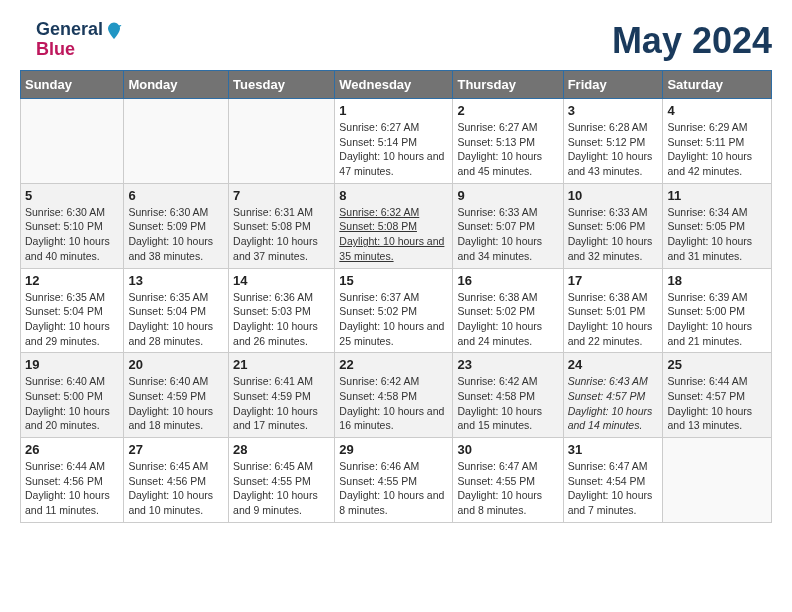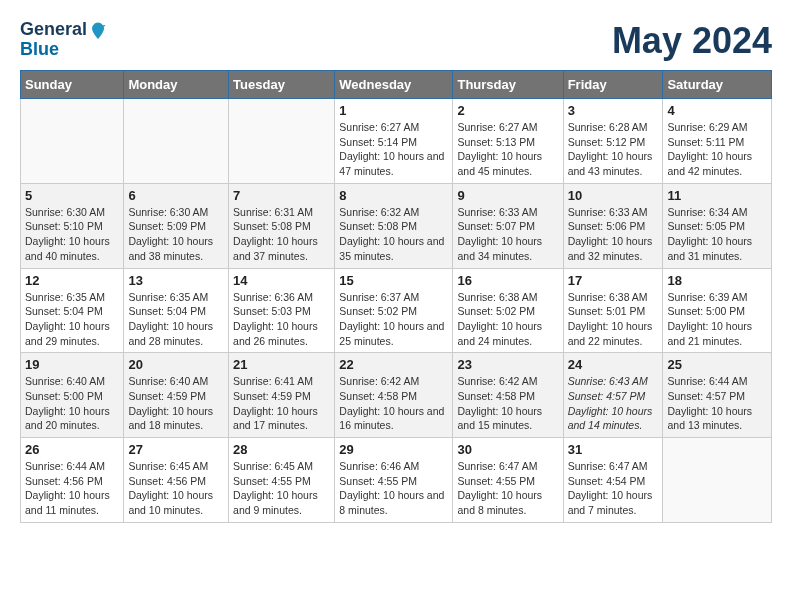--- a/index.html
+++ b/index.html
@@ -12,20 +12,21 @@
     }
     .header-area {
       display: flex;
       justify-content: space-between;
       align-items: flex-start;
       margin-bottom: 8px;
     }
     .logo {
       display: flex;
       align-items: center;
+      margin-left: 16px;
     }
     .logo-text {
       display: flex;
       flex-direction: column;
       font-size: 18px;
       font-weight: bold;
       color: #1a3a5c;
       line-height: 1.1;
     }
     .logo-text span:last-child {
@@ -96,21 +97,21 @@
   <div class="logo">
     <div style="display:flex;align-items:center;">
       <div class="logo-text">
         <span style="display:flex;align-items:center;">
           <span>General</span>
           <svg class="logo-icon" viewBox="0 0 24 24" xmlns="http://www.w3.org/2000/svg">
             <path d="M12 2C8 2 4 6 4 10c0 5 8 14 8 14s8-9 8-14c0-4-4-8-8-8z" fill="#2196c4"></path>
             <path d="M16 8 Q20 4 22 6 Q18 8 16 12 Q14 8 16 8Z" fill="#2196c4"></path>
           </svg>
         </span>
-        <span style="color:#0369a1;">Blue</span>
+        <span style="color:#be185d;">Blue</span>
       </div>
     </div>
   </div>
   <div class="title-area">
     <div class="main-title">May 2024</div>
   </div>
 </div>
 
 <table>
   <thead>
@@ -168,21 +169,21 @@
 Daylight: 10 hours and 38 minutes.</div>
         </td>
         <td>
           <span class="day-number">7</span>
           <div class="day-info" style="white-space: pre-line;">Sunrise: 6:31 AM
 Sunset: 5:08 PM
 Daylight: 10 hours and 37 minutes.</div>
         </td>
         <td>
           <span class="day-number">8</span>
-          <div class="day-info" style="white-space: pre-line;">Sunrise: 6:32 AM
+          <div class="day-info" style="white-space: pre-line; text-decoration: underline;">Sunrise: 6:32 AM
 Sunset: 5:08 PM
 Daylight: 10 hours and 35 minutes.</div>
         </td>
         <td>
           <span class="day-number">9</span>
           <div class="day-info" style="white-space: pre-line;">Sunrise: 6:33 AM
 Sunset: 5:07 PM
 Daylight: 10 hours and 34 minutes.</div>
         </td>
         <td>

